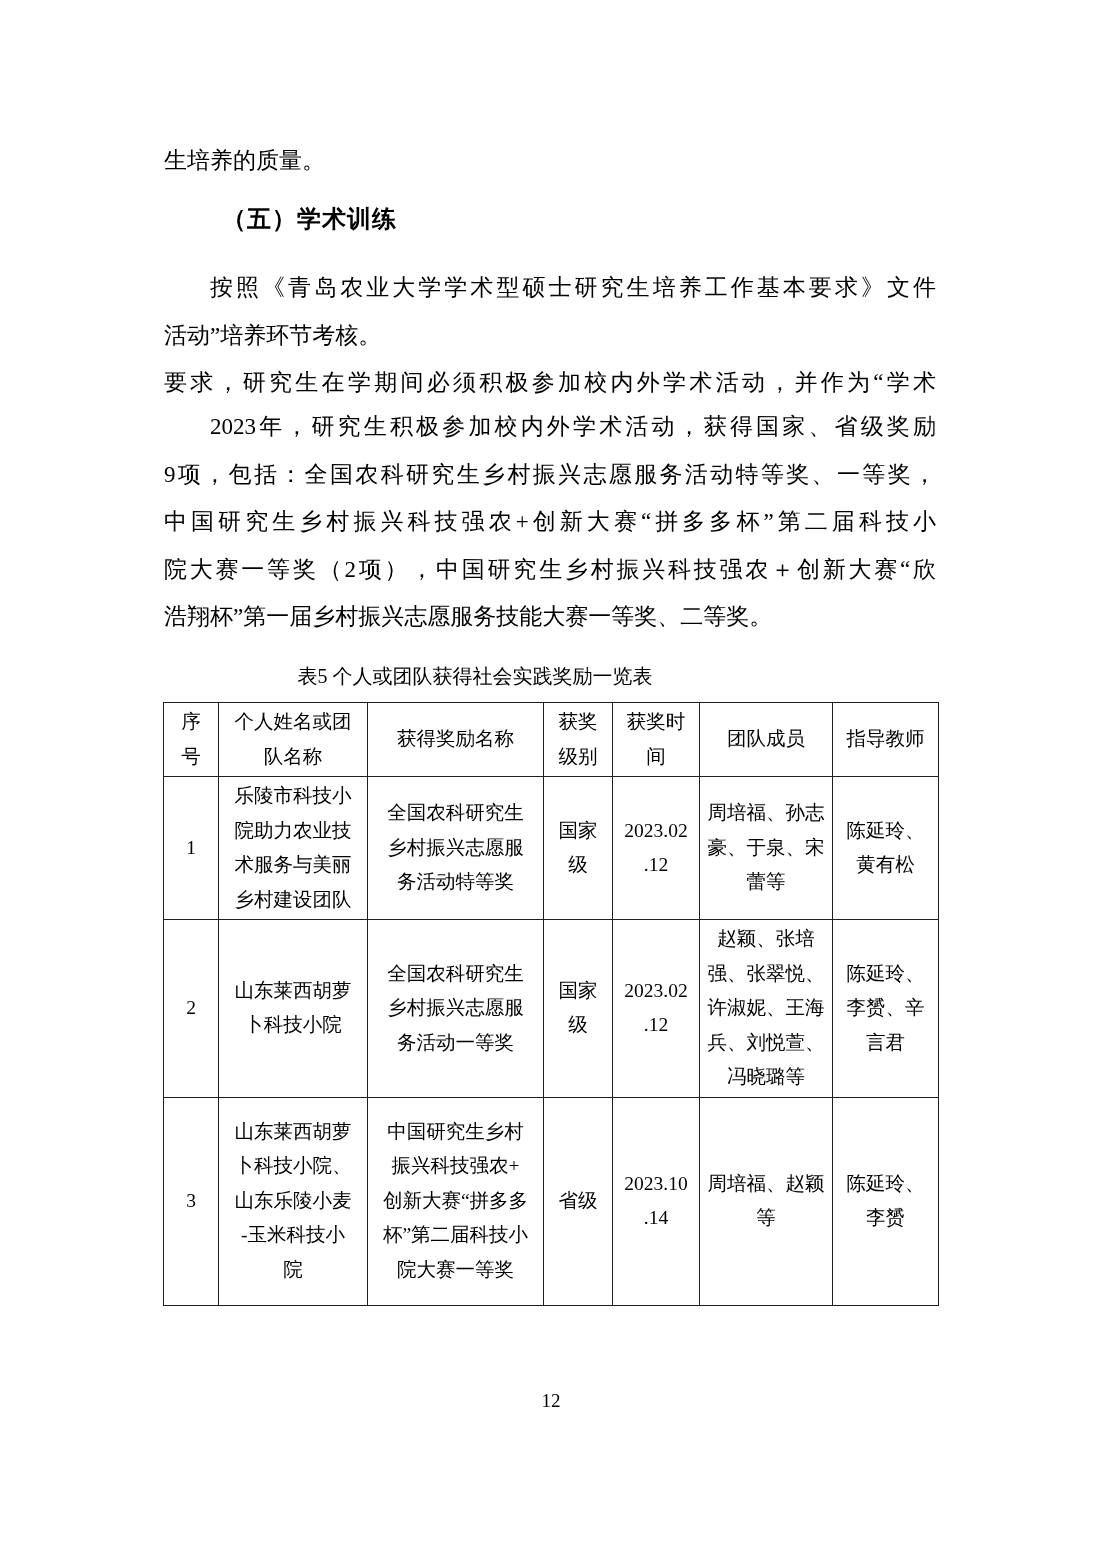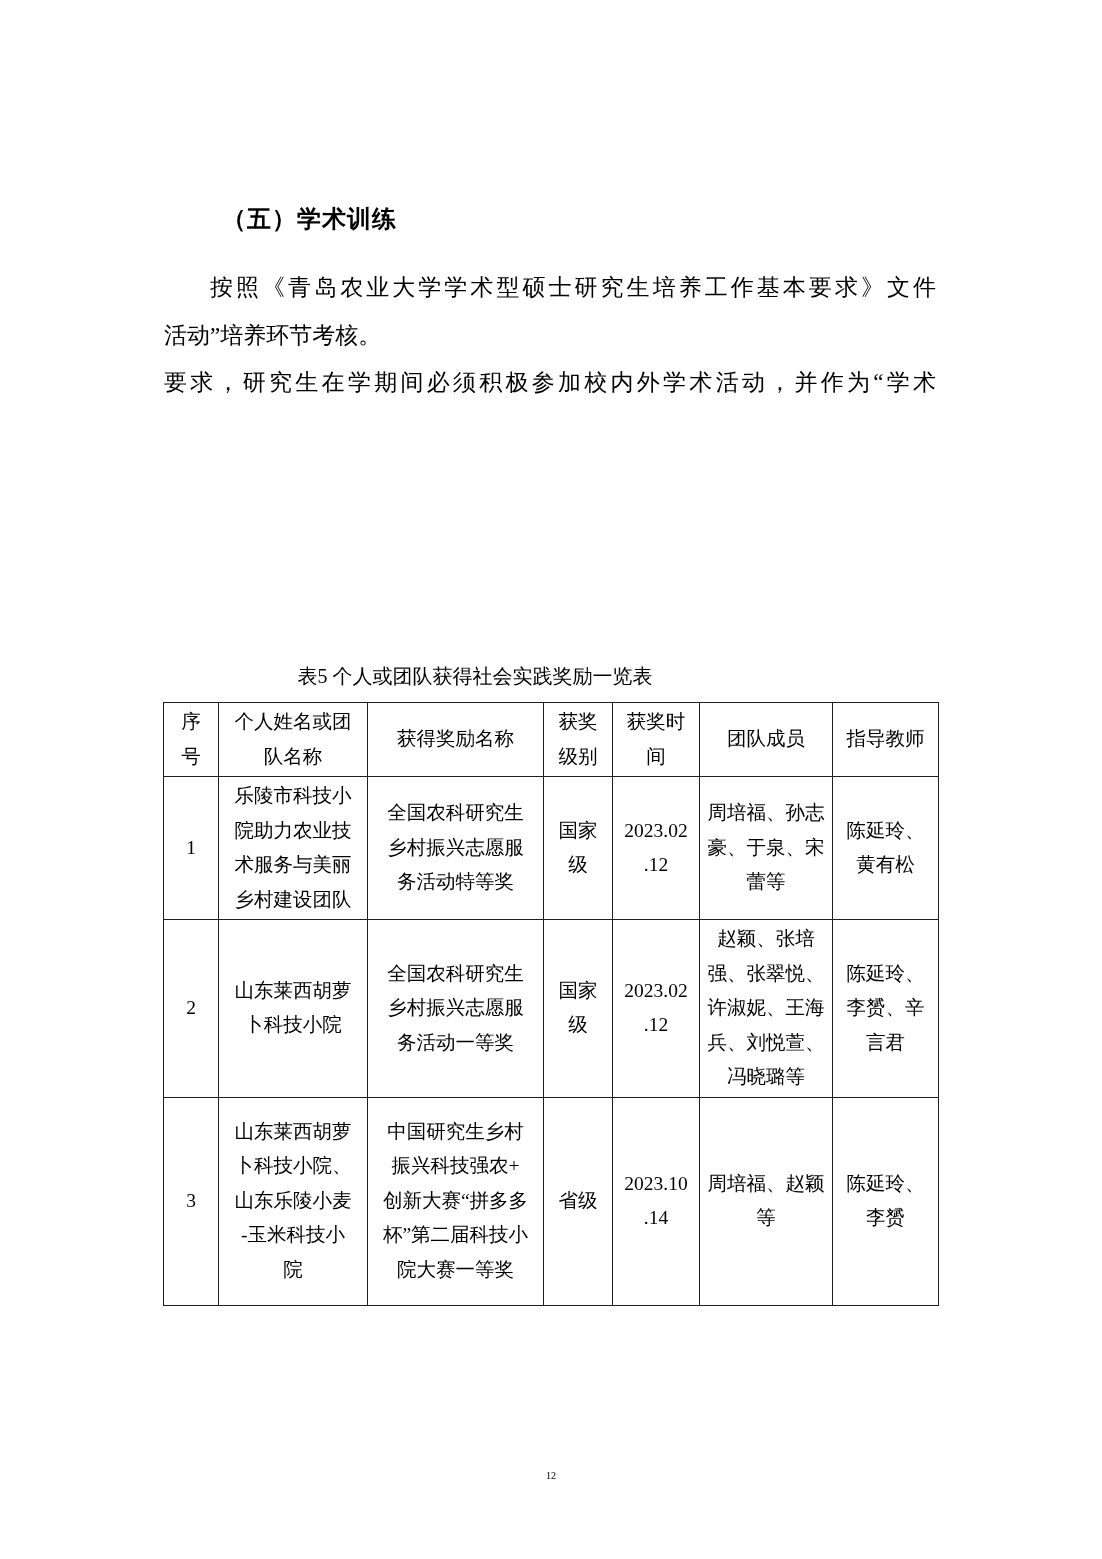--- a/index.html
+++ b/index.html
@@ -75,42 +75,50 @@
     padding: 2px 2px;
     overflow: hidden;
   }
   table.award-table thead tr { height: 70px; }
   table.award-table tbody tr:nth-child(1) { height: 138px; }
   table.award-table tbody tr:nth-child(2) { height: 172px; }
   table.award-table tbody tr:nth-child(3) { height: 208px; }
   .page-number {
     position: absolute;
     left: 0;
-    top: 1464px;
+    top: 1389px;
     width: 1102px;
     height: 24px;
     line-height: 24px;
     text-align: center;
-    font-size: 10px;
+    font-size: 19px;
   }
 </style>
 </head>
 <body>
 
 <div class="page">
 
+  <div class="text-col pline leading-line">生培养的质量。</div>
 
   <div class="doc-heading">（五）学术训练</div>
 
   <div class="text-col para-1">
       <div class="pline indent fill">按照《青岛农业大学学术型硕士研究生培养工作基本要求》文件</div>
       <div class="pline">活动”培养环节考核。</div>
       <div class="pline fill">要求，研究生在学期间必须积极参加校内外学术活动，并作为“学术</div>
     </div>
 
+  <div class="text-col para-2">
+      <div class="pline indent fill">2023年，研究生积极参加校内外学术活动，获得国家、省级奖励</div>
+      <div class="pline fill">9项，包括：全国农科研究生乡村振兴志愿服务活动特等奖、一等奖，</div>
+      <div class="pline fill">中国研究生乡村振兴科技强农+创新大赛“拼多多杯”第二届科技小</div>
+      <div class="pline fill">院大赛一等奖（2项），中国研究生乡村振兴科技强农＋创新大赛“欣</div>
+      <div class="pline">浩翔杯”第一届乡村振兴志愿服务技能大赛一等奖、二等奖。</div>
+    </div>
 
   <div class="table-title">表5 个人或团队获得社会实践奖励一览表</div>
 
   <table class="award-table">
     <colgroup>
       <col style="width:55px">
       <col style="width:149px">
       <col style="width:176px">
       <col style="width:69px">
       <col style="width:87px">

